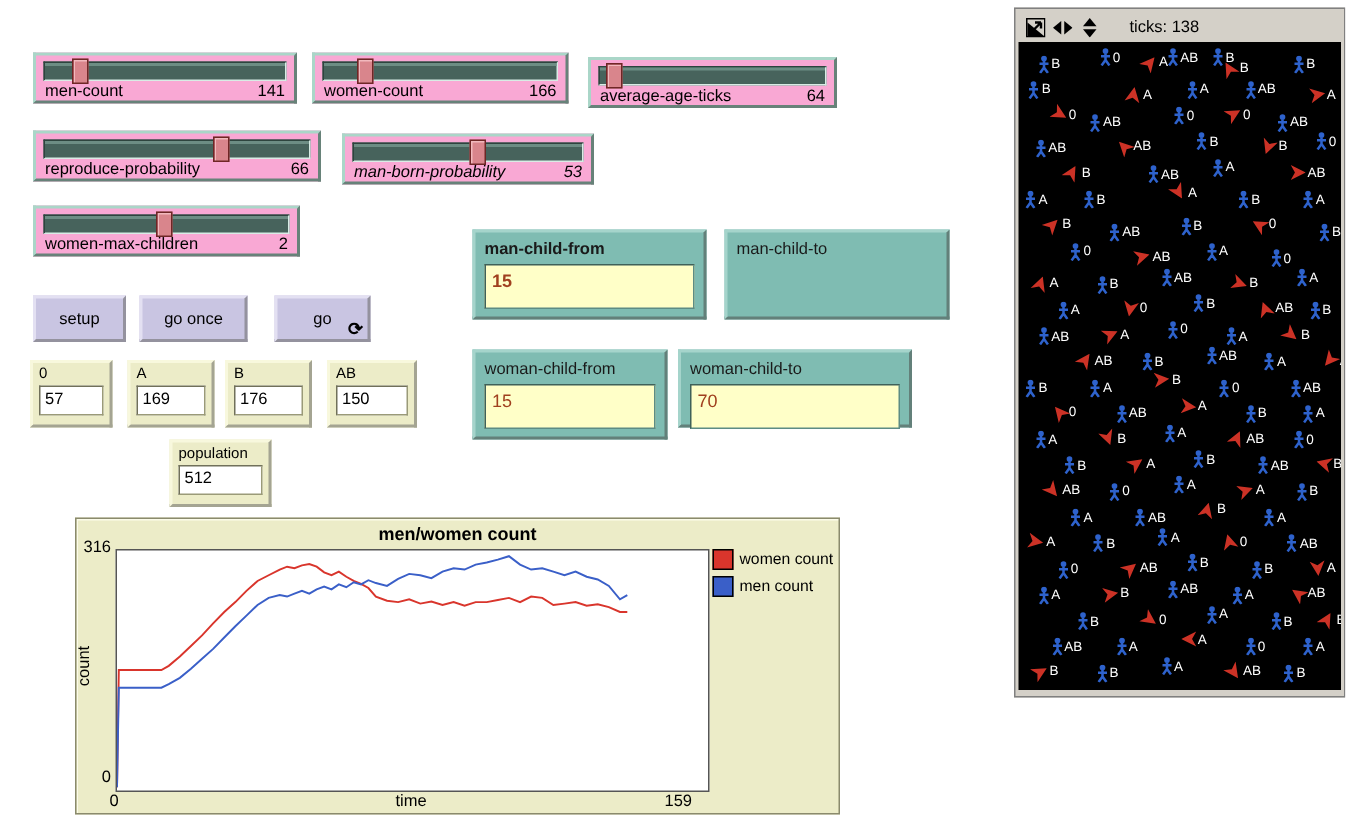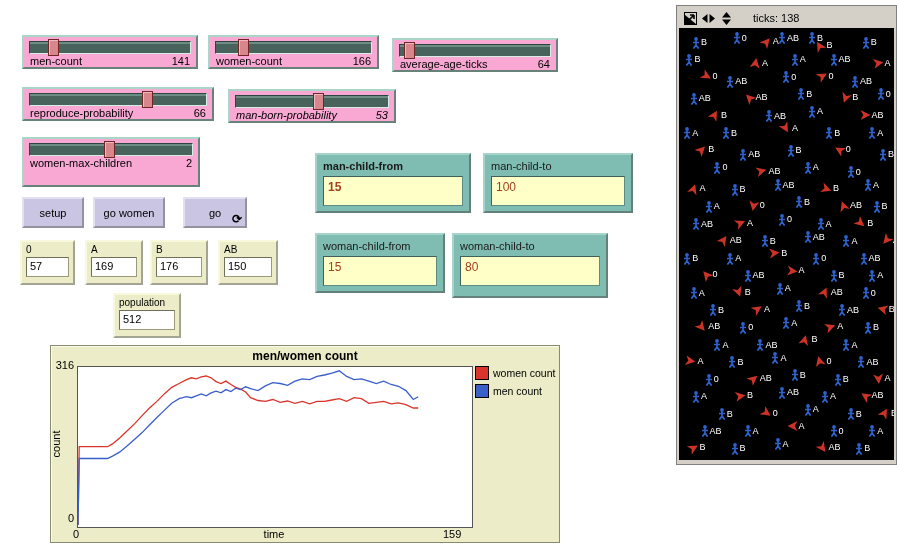--- a/index.html
+++ b/index.html
@@ -104,35 +104,35 @@
   </div>
   <div class="slider" style="left:228px;top:89px;width:168px;height:34px;font-style:italic;">
     <div class="track">
         <div class="handle" style="left: calc(53% - 4px);"></div>
       </div>
     <div class="srow">
         <span>man-born-probability</span>
         <span>53</span>
       </div>
   </div>
-  <div class="slider" style="left:22px;top:137px;width:178px;height:50px;">
+  <div class="slider" style="left:22px;top:137px;width:178px;height:34px;">
     <div class="track">
         <div class="handle" style="left: calc(48% - 4px);"></div>
       </div>
     <div class="srow">
         <span>women-max-children</span>
         <span>2</span>
       </div>
   </div>
 
   <div class="nl-button" style="left:22px;top:197px;width:62px;height:31px;">
     <span>setup</span>
   </div>
   <div class="nl-button" style="left:93px;top:197px;width:72px;height:31px;">
-    <span>go women</span>
+    <span>go once</span>
   </div>
   <div class="nl-button" style="left:183px;top:197px;width:64px;height:31px;">
     <span>go</span>
     <span class="forever">⟳</span>
   </div>
 
   <div class="monitor" style="left:20px;top:240px;width:55px;height:45px;">
     <div class="mlabel">0</div>
     <div class="mval">57</div>
   </div>
@@ -152,29 +152,28 @@
     <div class="mlabel">population</div>
     <div class="mval">512</div>
   </div>
 
   <div class="inputbox" style="left:315px;top:153px;width:156px;height:60px;font-weight:bold;">
     <div class="ilabel">man-child-from</div>
     <div class="ival">15</div>
   </div>
   <div class="inputbox" style="left:483px;top:153px;width:150px;height:60px;">
     <div class="ilabel">man-child-to</div>
-    <div class="ival">100</div>
   </div>
   <div class="inputbox" style="left:315px;top:233px;width:130px;height:60px;">
     <div class="ilabel">woman-child-from</div>
     <div class="ival">15</div>
   </div>
-  <div class="inputbox" style="left:452px;top:233px;width:156px;height:65px;">
+  <div class="inputbox" style="left:452px;top:233px;width:156px;height:52px;">
     <div class="ilabel">woman-child-to</div>
-    <div class="ival">80</div>
+    <div class="ival">70</div>
   </div>
 
   <div class="plot" style="left:50px;top:345px;width:508px;height:196px;">
     <div class="ptitle">men/women count</div>
     <div class="parea">
       <svg id="plot-svg" width="392" height="158" viewBox="0 0 392 158">
           <polyline points="0.0,158.0 1.2,79.7 29.6,79.7 34.5,76.9 41.9,70.7 49.3,63.7 56.7,56.6 64.1,48.6 71.5,41.0 78.9,34.4 86.3,26.9 93.7,20.3 101.1,16.5 108.5,12.7 113.4,10.8 118.3,11.8 123.3,9.9 128.2,9.0 133.1,10.8 138.1,14.6 143.0,16.5 147.9,14.1 152.9,17.5 157.8,20.3 162.7,22.2 167.6,25.0 172.6,30.7 180.0,33.5 187.4,34.4 194.8,32.5 202.2,35.4 209.6,34.0 217.0,36.3 224.4,34.4 231.7,36.8 239.1,34.4 246.5,34.4 253.9,33.0 261.3,31.6 268.7,34.4 276.1,30.7 283.5,31.6 290.9,36.3 298.3,35.4 305.7,34.4 313.1,36.8 320.5,35.8 327.9,37.7 335.3,41.0 340.2,41.0" fill="none" stroke="#d9352c" stroke-width="1.3"></polyline>
           <polyline points="0.0,158.0 1.2,91.5 29.6,91.5 34.5,89.1 41.9,84.9 49.3,78.8 56.7,72.2 64.1,65.6 71.5,58.0 78.9,50.5 86.3,43.4 93.7,36.3 101.1,31.6 108.5,29.7 113.4,30.7 118.3,28.8 123.3,26.9 128.2,28.8 133.1,25.9 138.1,24.1 143.0,25.9 147.9,22.6 152.9,24.5 157.8,21.2 162.7,22.6 167.6,19.8 172.6,21.7 180.0,23.6 187.4,18.9 194.8,15.6 202.2,16.5 209.6,18.4 217.0,14.1 224.4,11.8 231.7,12.7 239.1,9.4 246.5,8.0 253.9,6.1 261.3,3.8 268.7,9.4 276.1,12.7 283.5,11.8 290.9,14.1 298.3,16.5 305.7,14.1 313.1,17.5 320.5,19.3 327.9,23.6 335.3,32.5 340.2,29.7" fill="none" stroke="#3a5fc8" stroke-width="1.3"></polyline>
         </svg>
     </div>

